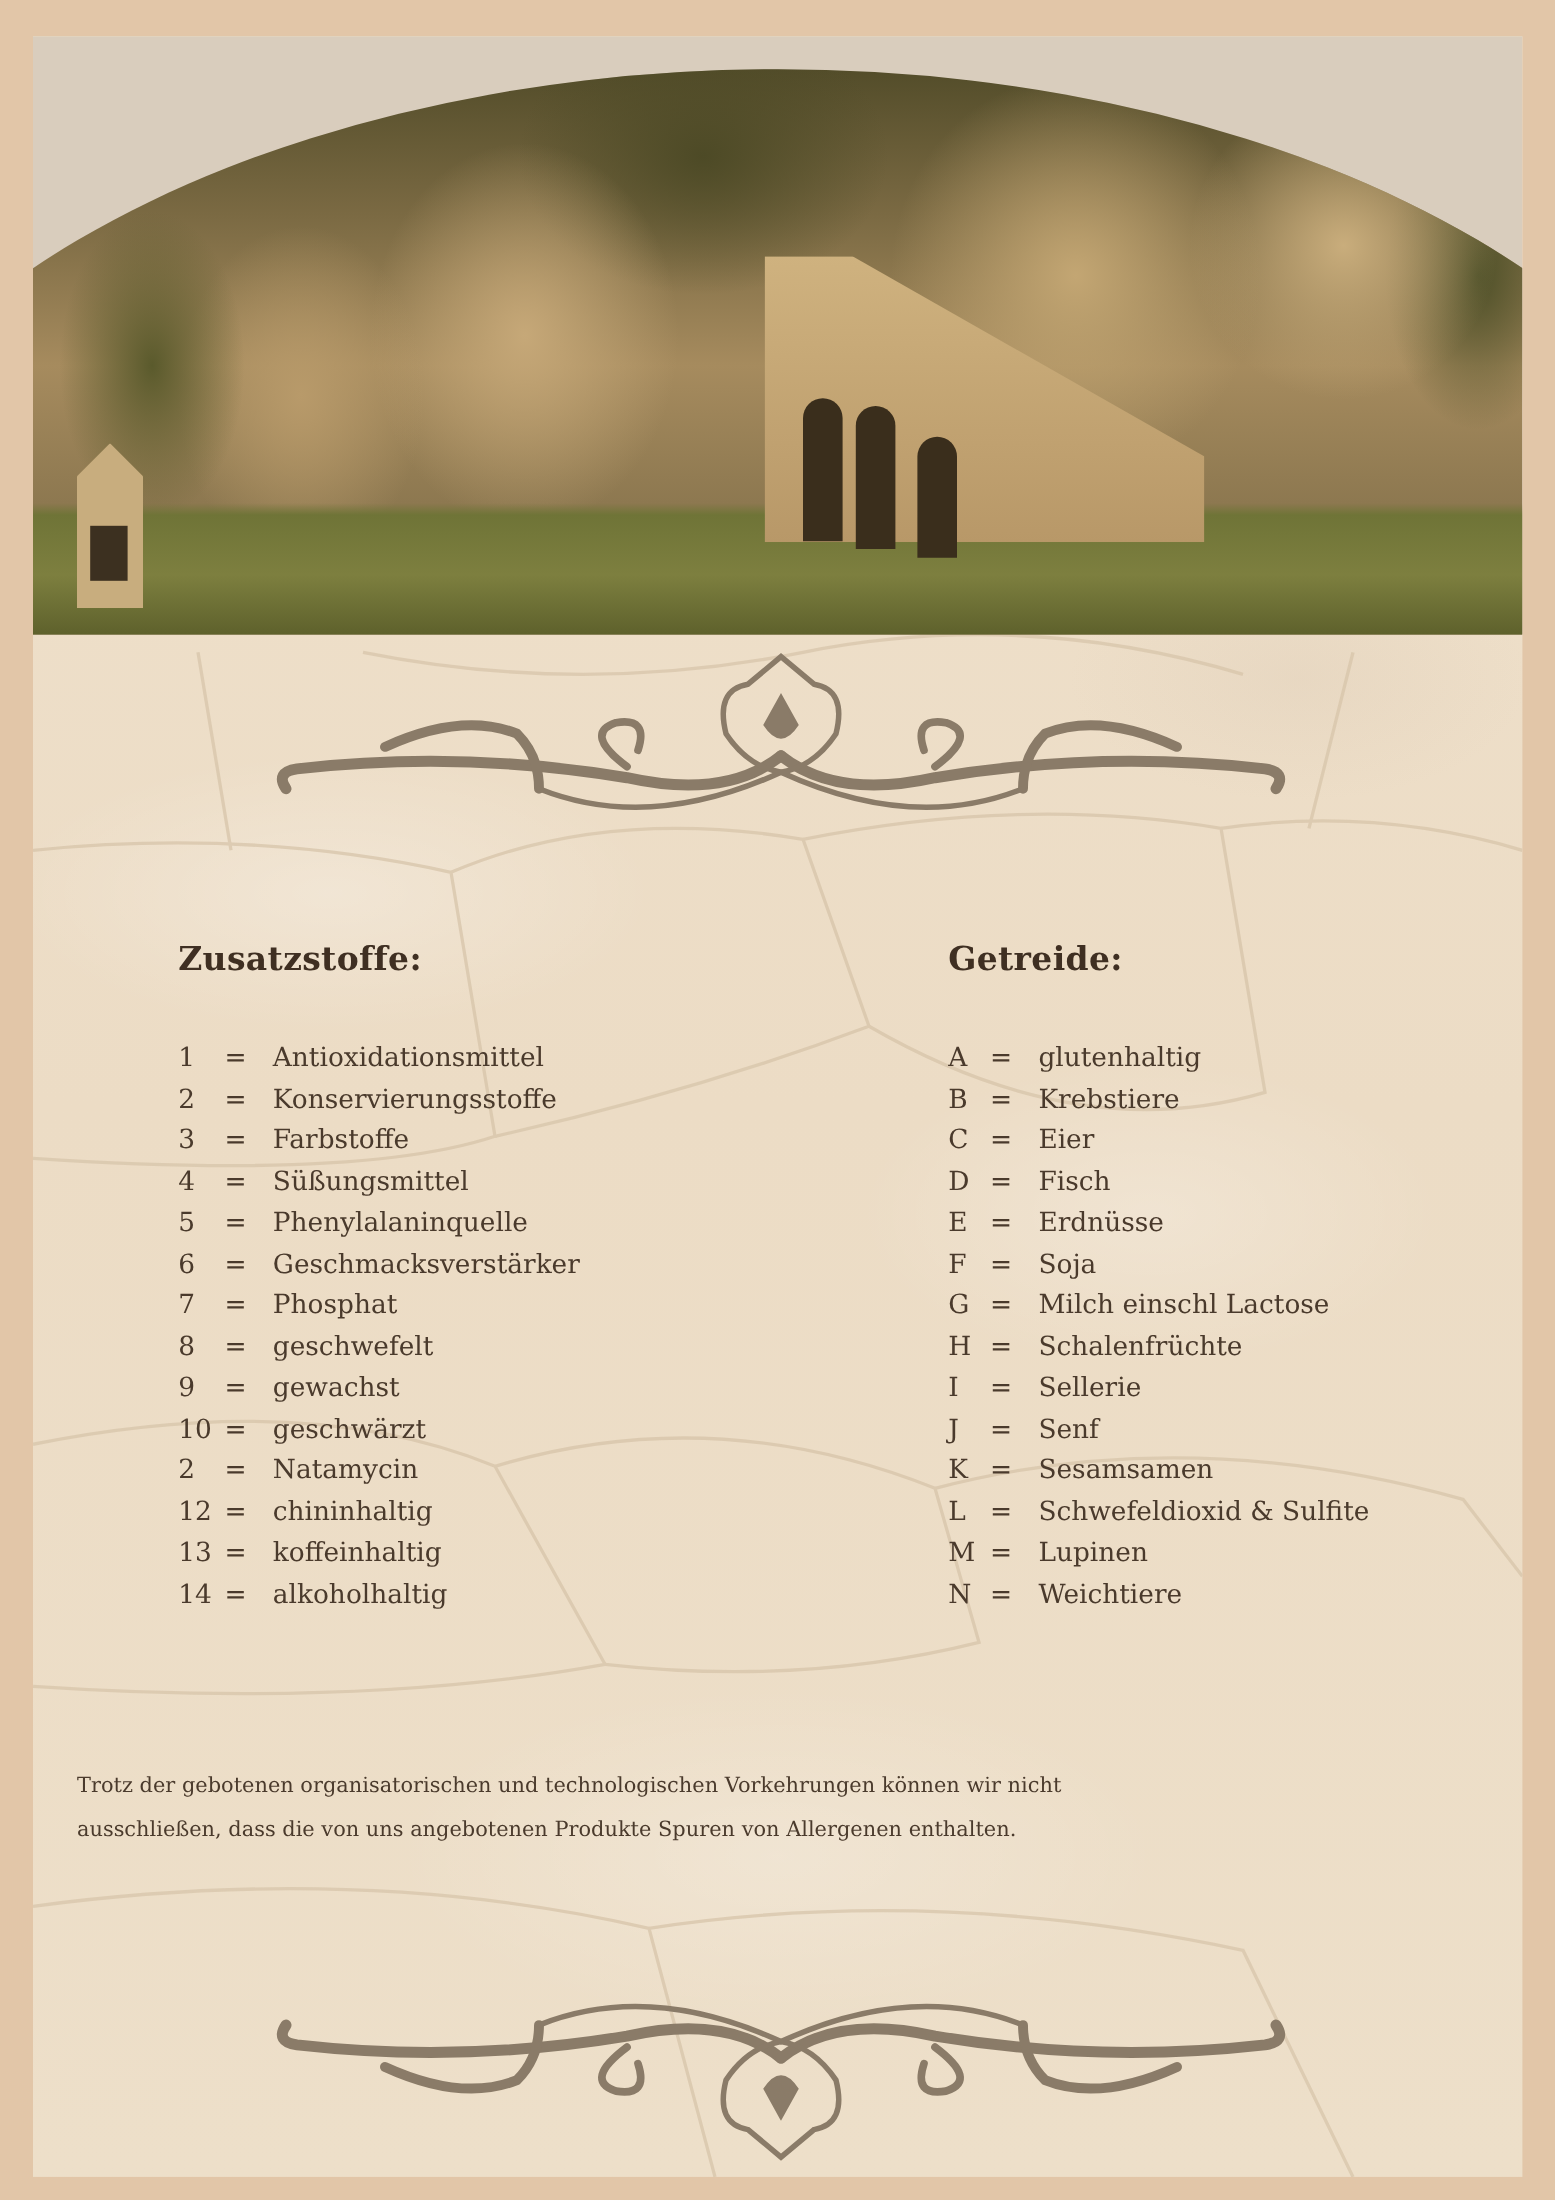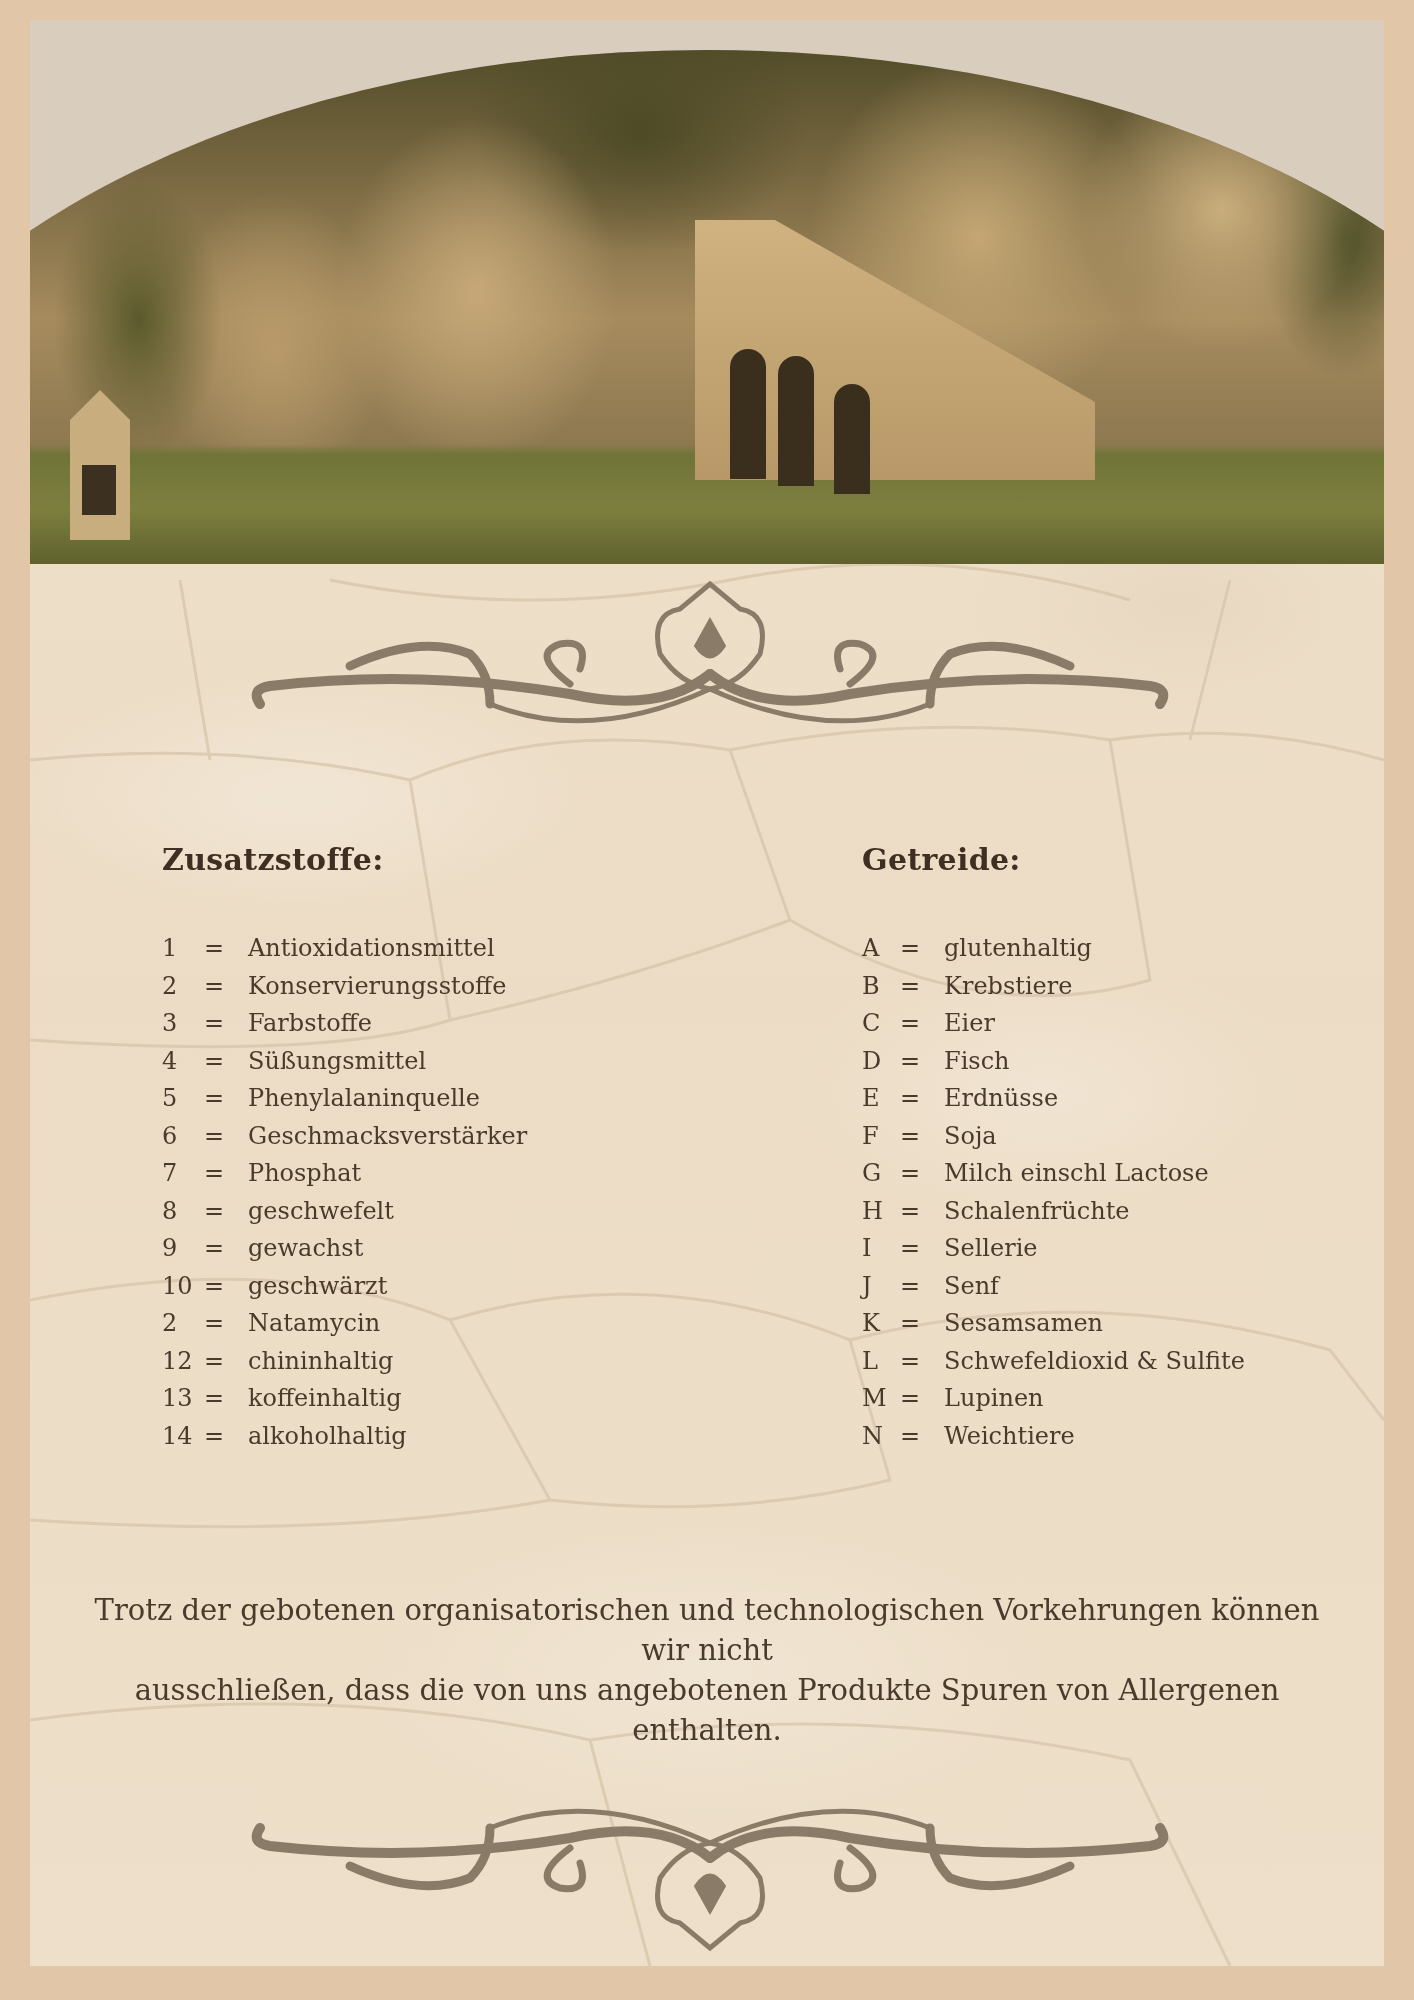--- a/index.html
+++ b/index.html
@@ -4,21 +4,21 @@
 <style>
   html, body { margin: 0; padding: 0; }
   body {
     width: 1414px; height: 2000px;
     background: #e2c6a8;
     position: relative; overflow: hidden;
     font-family: "DejaVu Serif", "Liberation Serif", serif;
     color: #4a3a2c;
   }
   .page {
-    position: absolute; left: 30px; top: 20px; width: 1354px; height: 1946px;
+    position: absolute; left: 30px; top: 33px; width: 1354px; height: 1946px;
     background:
       radial-gradient(ellipse 420px 180px at 20% 40%, rgba(255,255,255,0.25), transparent 70%),
       radial-gradient(ellipse 380px 200px at 75% 55%, rgba(255,255,255,0.22), transparent 70%),
       radial-gradient(ellipse 500px 220px at 50% 85%, rgba(255,255,255,0.2), transparent 70%),
       radial-gradient(ellipse 300px 160px at 85% 30%, rgba(200,180,160,0.15), transparent 70%),
       linear-gradient(180deg, #efe1cc 0%, #ecdcc5 50%, #eddfc9 100%);
   }
   .stone-lines { position: absolute; left: 0; top: 0; width: 100%; height: 100%; pointer-events: none; }
   .hero {
     position: absolute; left: 0; top: 0; width: 1354px; height: 544px; overflow: hidden;
@@ -55,21 +55,21 @@
     font-family: "DejaVu Serif", serif;
   }
   .list { position: absolute; font-size: 24px; line-height: 37.5px; color: #4a3a2c; }
   .row { display: flex; white-space: nowrap; }
   .key { display: inline-block; width: 42px; }
   .eq { display: inline-block; width: 44px; }
   .val { display: inline-block; }
 
   .notice {
     position: absolute; left: 40px; top: 1570px; width: 1274px;
-    text-align: center; font-size: 29px; line-height: 40px; color: #4a3a2c;
+    font-size: 19px; line-height: 40px; color: #4a3a2c;
   }
 </style>
 </head>
 <body>
 
 <div class="page">
 
   <svg class="stone-lines" viewBox="0 0 1354 1946" preserveAspectRatio="none">
     <g fill="none" stroke="#d6c3a8" stroke-width="3" opacity="0.7">
       <path d="M0 740 Q200 720 380 760 L420 1000 Q300 1040 0 1020"></path>

